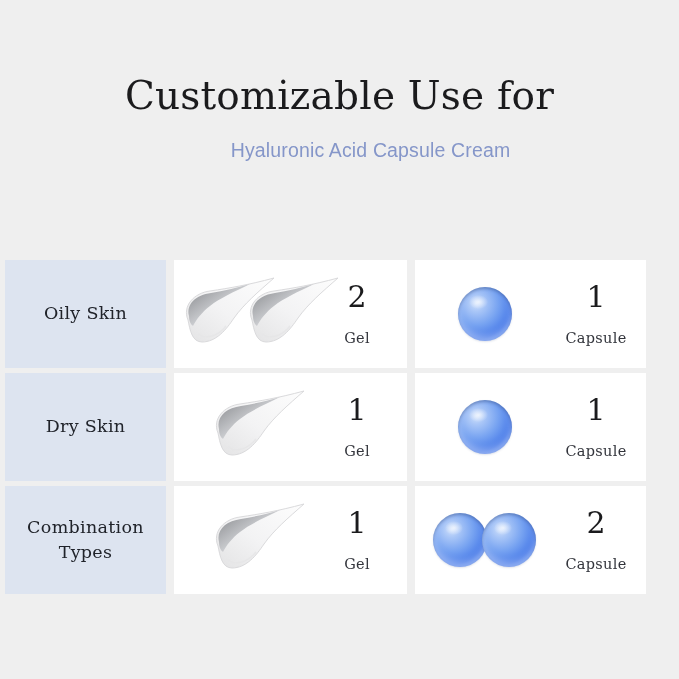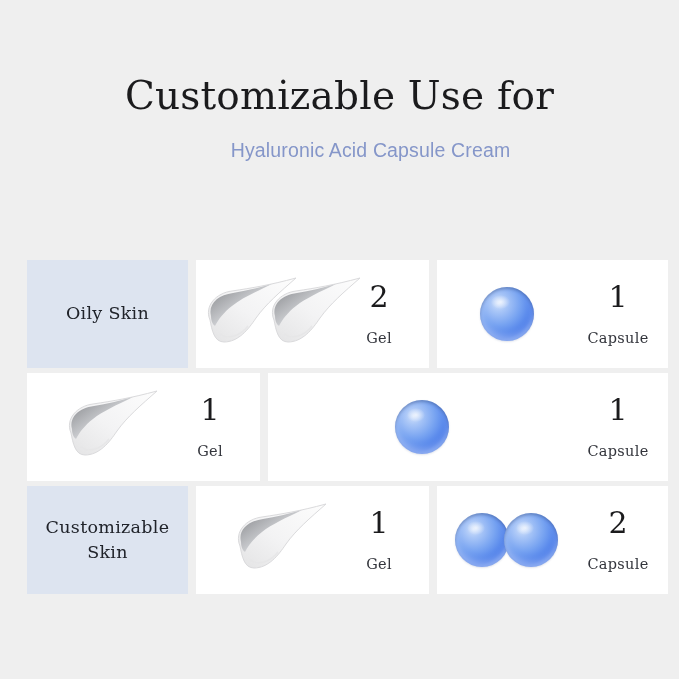--- a/index.html
+++ b/index.html
@@ -45,21 +45,21 @@
     font-size: 19.5px;
     color: #8596c9;
     letter-spacing: 0.15px;
     font-weight: 400;
     padding-left: 44px;
   }
 
   
   .table {
     position: absolute;
-    left: 27px;
+    left: 5px;
     top: 260px;
     width: 641px;
     display: flex;
     flex-direction: column;
     gap: 5px;
   }
   .row {
     display: flex;
     gap: 8px;
     height: 108px;
@@ -259,20 +259,23 @@
           </div>
         </div>
         <div class="count-box">
           <span class="count-num">1</span>
           <span class="count-unit">Capsule</span>
         </div>
       </div>
     </div>
 
     <div class="row">
+      <div class="cell-label">
+        <span class="cell-label-text">Dry Skin</span>
+      </div>
 
       <div class="cell-media cell-gel">
         <div class="visual">
           <div class="gel-wrap">
             <div class="gel" style="left:34px; top:16px;">
               <svg viewBox="0 0 104 76" xmlns="http://www.w3.org/2000/svg">
                 <defs>
                   <linearGradient id="g3a" x1="0" y1="1" x2="1" y2="0">
                     <stop offset="0%" stop-color="#e3e3e4"></stop>
                     <stop offset="45%" stop-color="#f3f3f4"></stop>
@@ -307,21 +310,21 @@
         </div>
         <div class="count-box">
           <span class="count-num">1</span>
           <span class="count-unit">Capsule</span>
         </div>
       </div>
     </div>
 
     <div class="row">
       <div class="cell-label">
-        <span class="cell-label-text">Customizable Skin</span>
+        <span class="cell-label-text">Combination Types</span>
       </div>
 
       <div class="cell-media cell-gel">
         <div class="visual">
           <div class="gel-wrap">
             <div class="gel" style="left:34px; top:16px;">
               <svg viewBox="0 0 104 76" xmlns="http://www.w3.org/2000/svg">
                 <defs>
                   <linearGradient id="g4a" x1="0" y1="1" x2="1" y2="0">
                     <stop offset="0%" stop-color="#e3e3e4"></stop>

